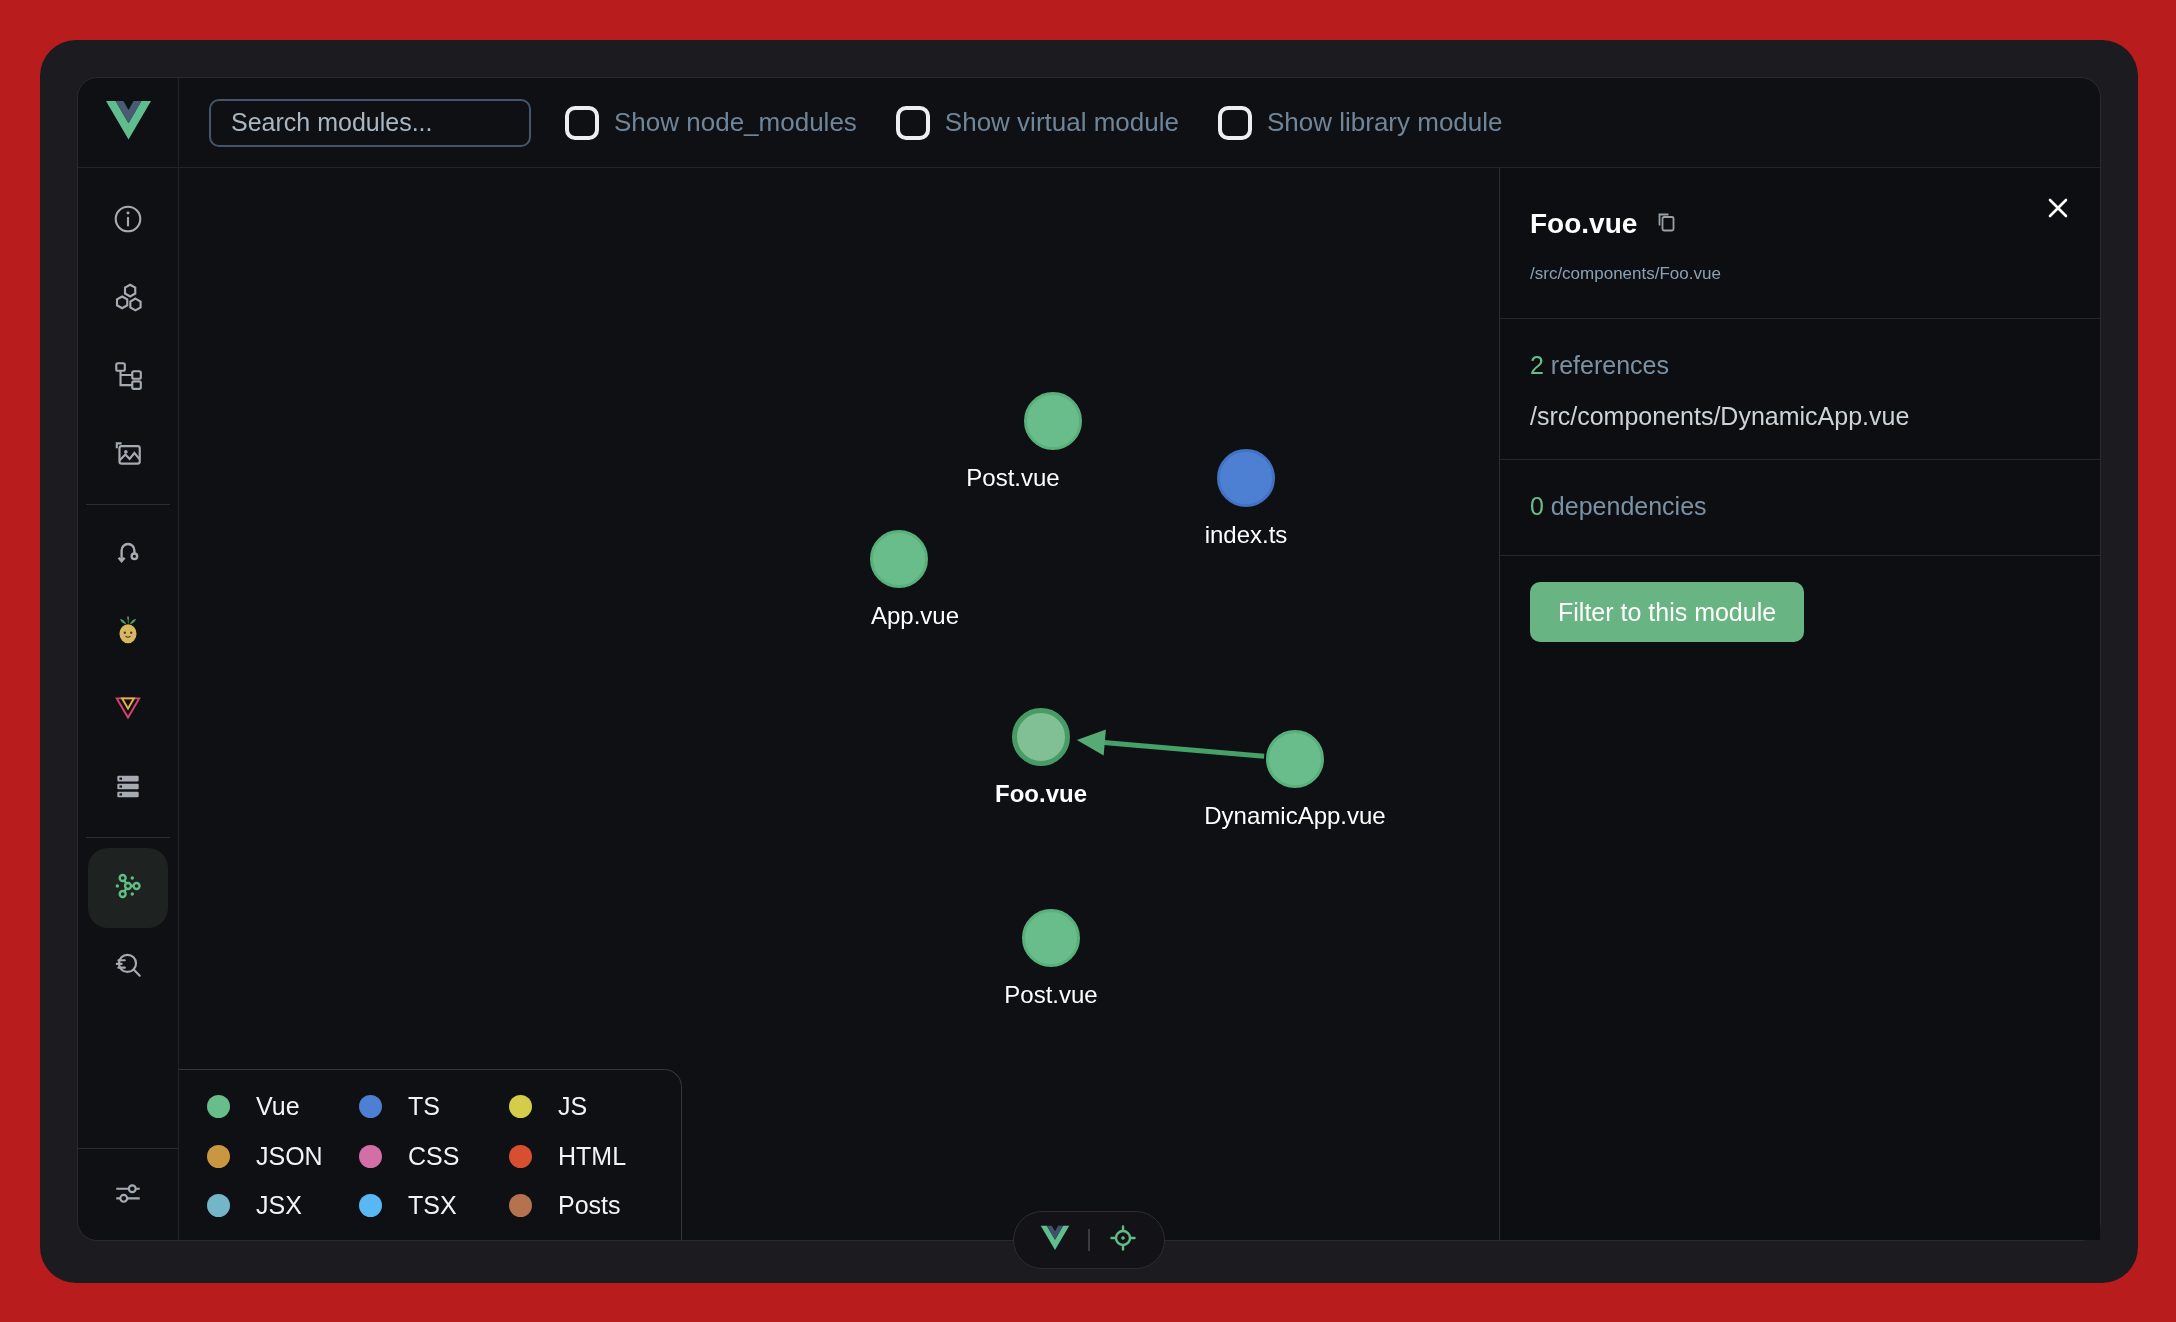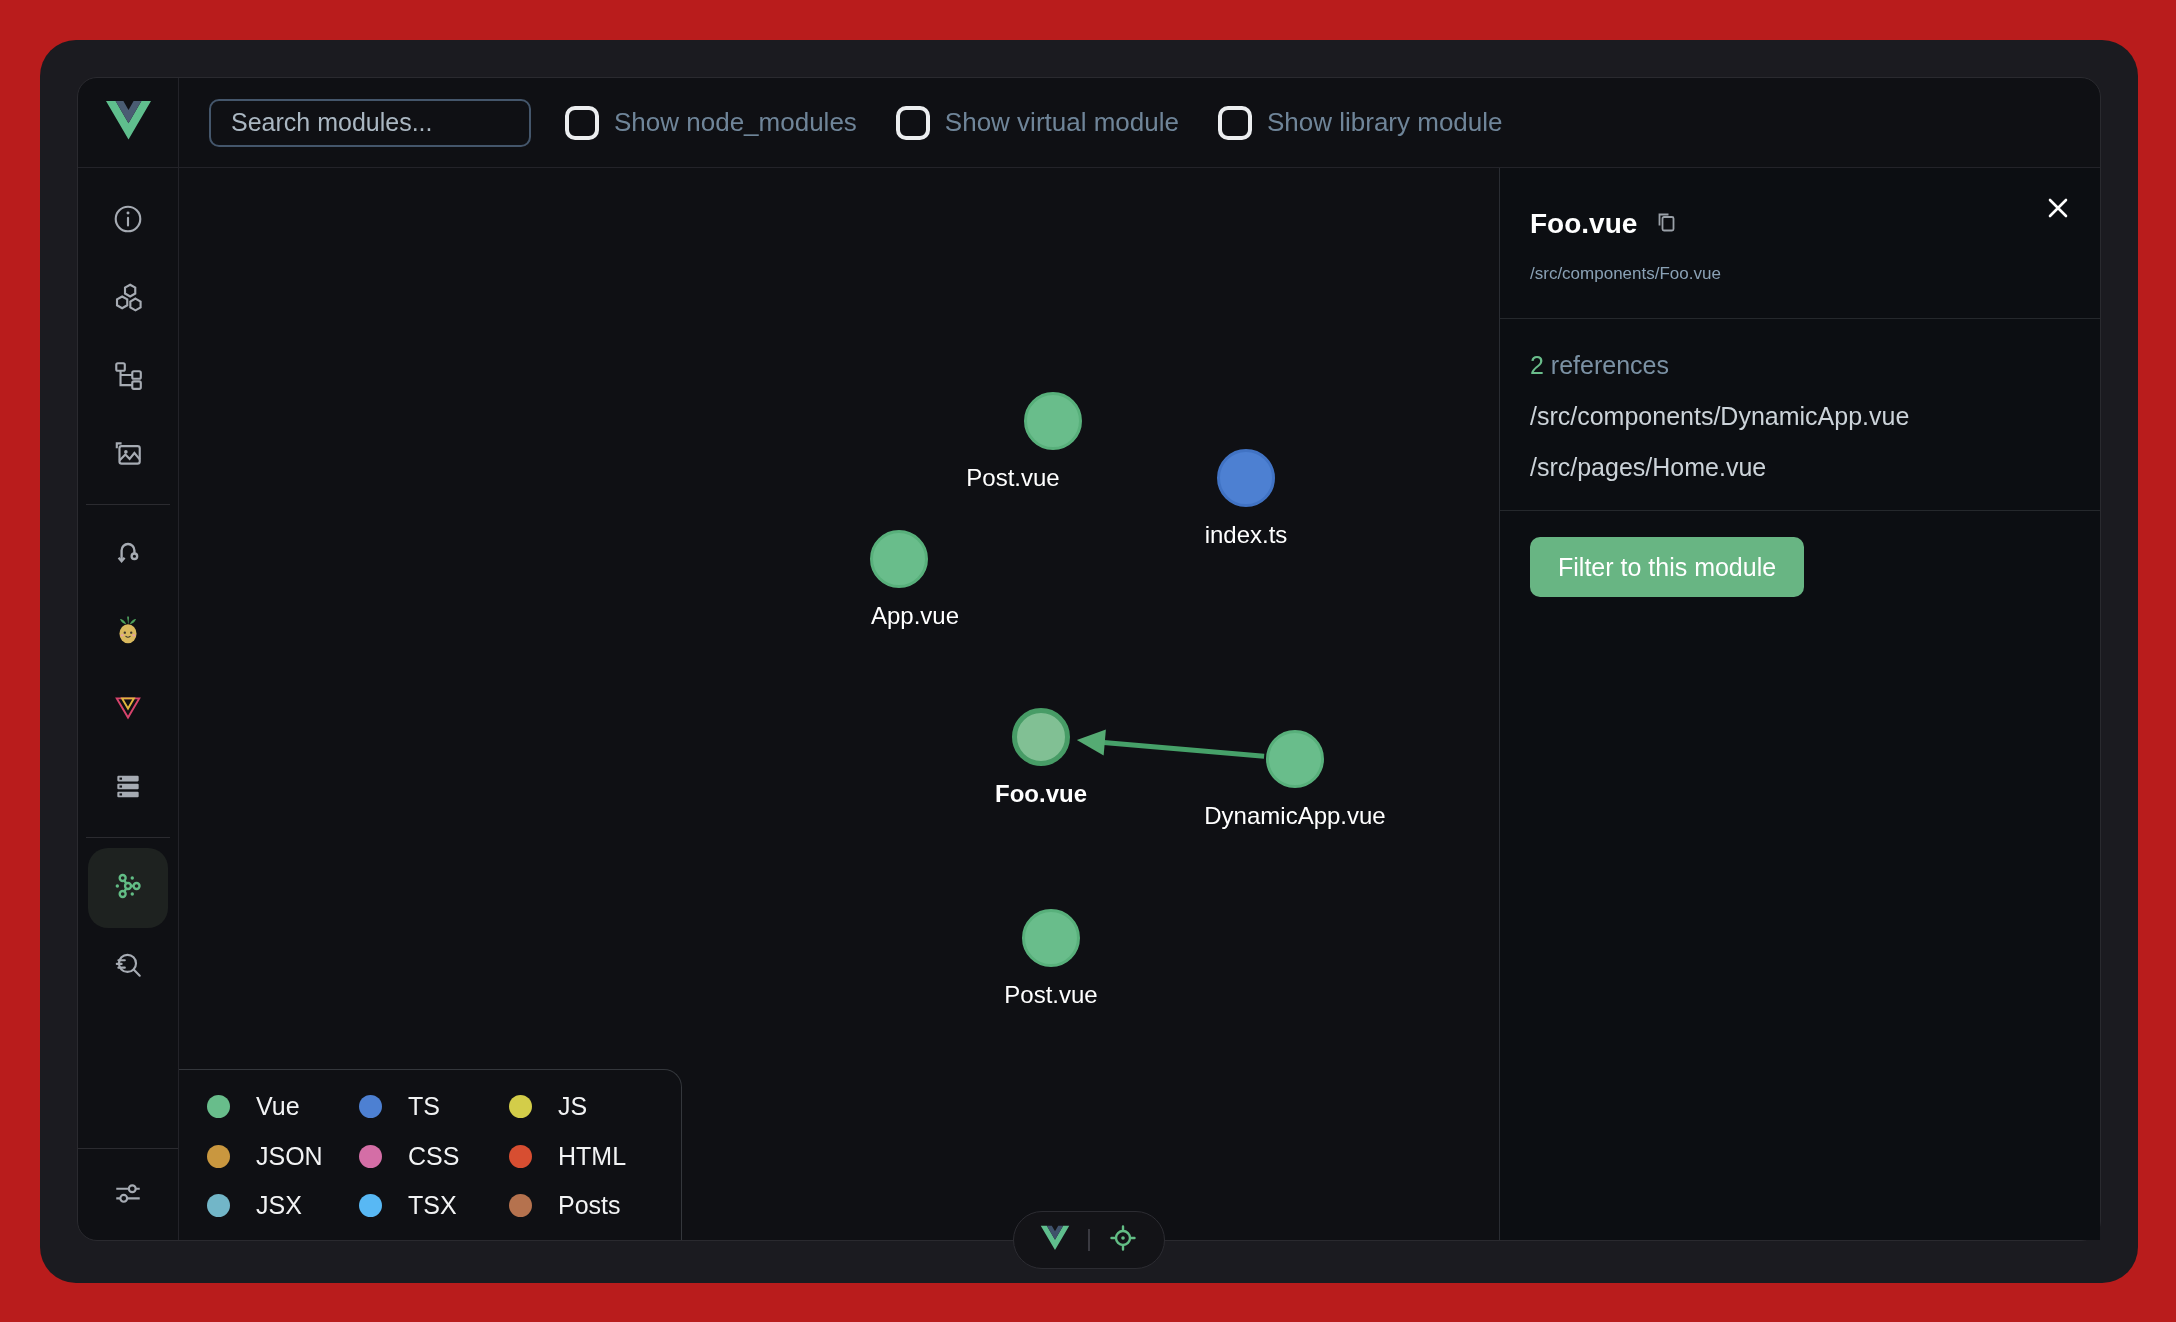--- a/index.html
+++ b/index.html
@@ -324,22 +324,27 @@
             </div>
             <div class="d-path">/src/components/Foo.vue</div>
           </div>
           <div class="d-section d-refs">
             <div class="count-line">
               <span class="count-num">2</span> 
               <span>references</span>
             </div>
             <div id="refs-list">
                 <div class="ref-item">/src/components/DynamicApp.vue</div>
-                <div class="ref-item">/src/pages/Home.vue</div>
-              </div>
+              </div>
+          </div>
+          <div class="d-section d-deps">
+            <div class="count-line">
+              <span class="count-num">0</span> 
+              <span>dependencies</span>
+            </div>
           </div>
           <div class="d-section d-action">
             <button class="filter-btn">Filter to this module</button>
           </div>
         </div>
 
       </div>
 
       <div class="pill">
         <span>

